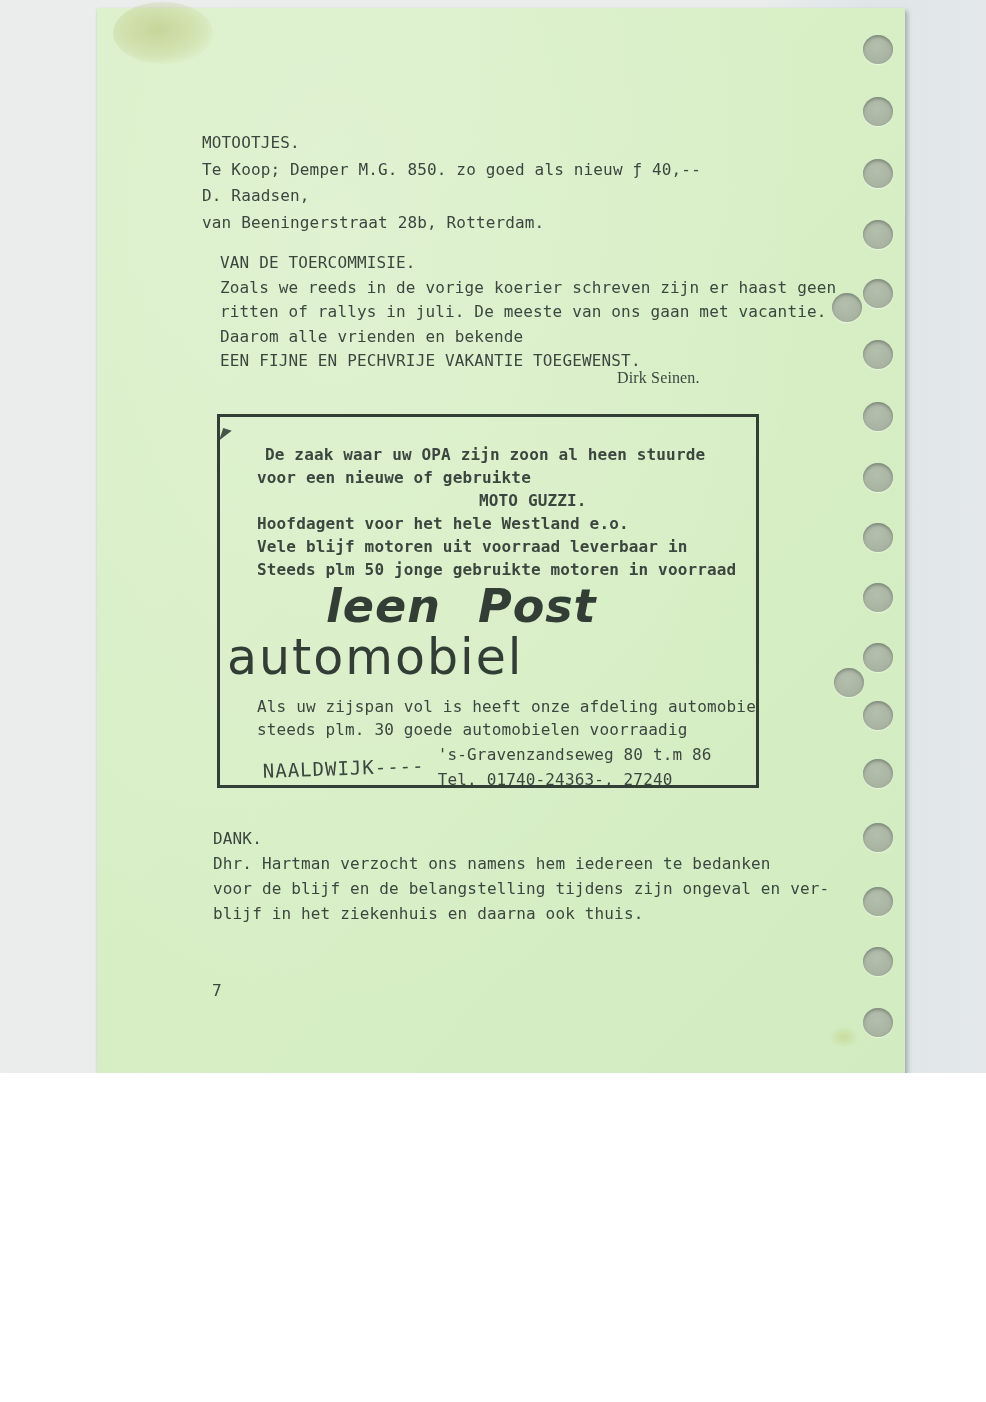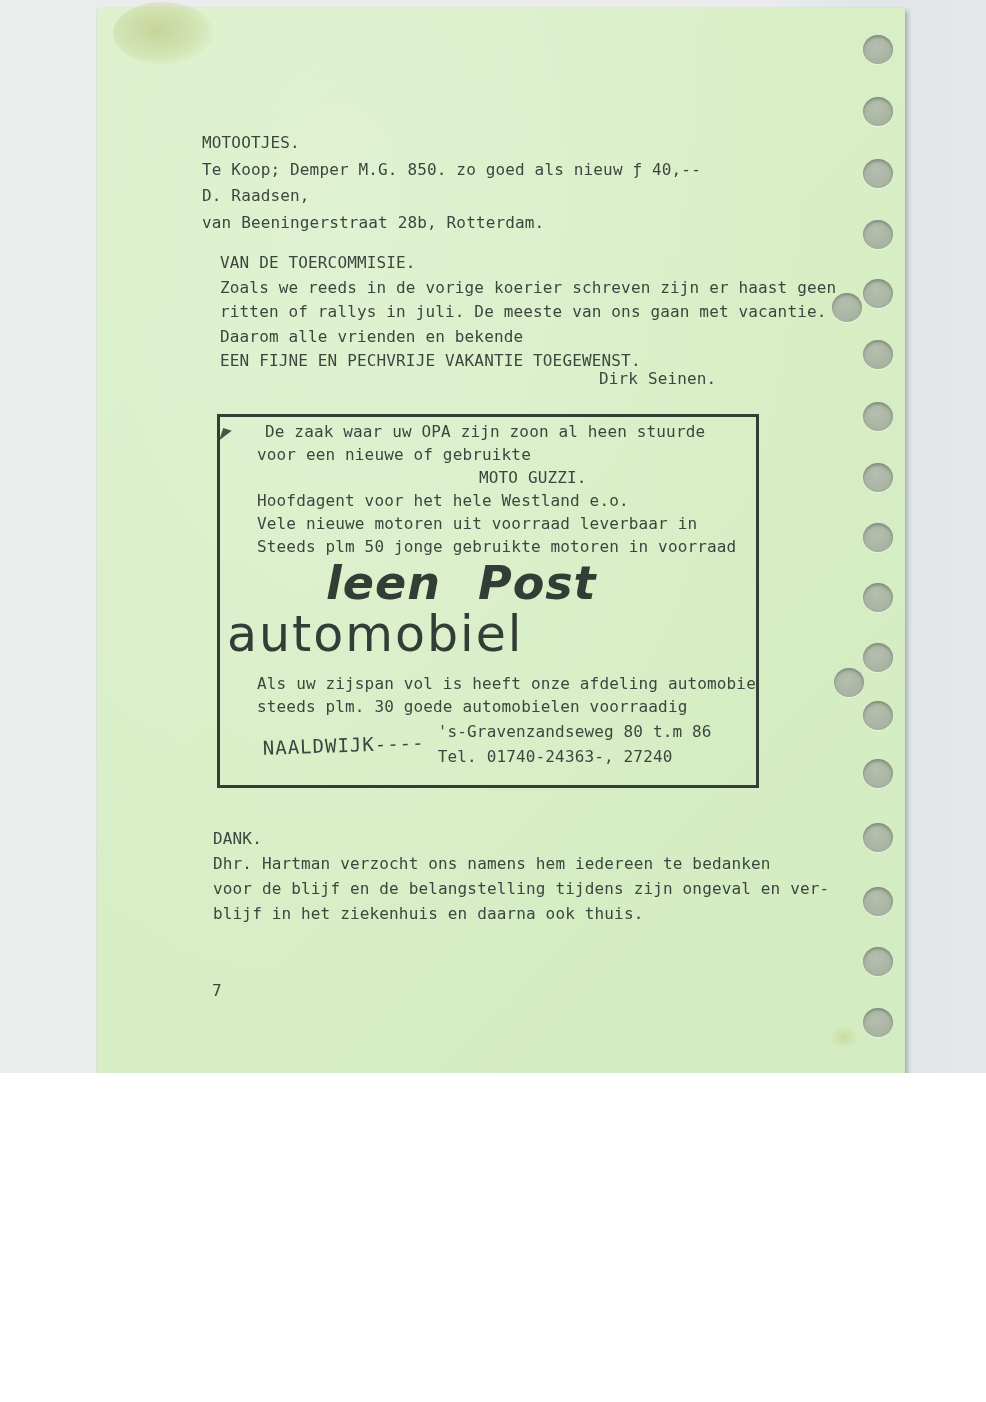--- a/index.html
+++ b/index.html
@@ -42,40 +42,40 @@
     width: 30px; height: 29px;
     border-radius: 50%;
     background: radial-gradient(circle at 45% 40%, #b5bfae 0%, #a9b4a2 60%, #99a594 100%);
     box-shadow: inset 0 2px 3px rgba(70,82,70,0.45), 0 1px 1px rgba(255,255,255,0.5);
   }
   .line { line-height: 26.7px; white-space: pre; }
   .sec { position: absolute; }
   .sec-motootjes { left: 105px; top: 122px; }
   .sec-toer { left: 105px; top: 243px; margin-left: 18px; }
   .sec-toer .line { line-height: 24.6px; }
-  .signature { position: absolute; left: 502px; top: 361px; white-space: pre; }
+  .signature { position: absolute; left: 520px; top: 361px; white-space: pre; font-family: Liberation Serif, serif; }
 
   .ad-box {
     position: absolute; left: 120px; top: 406px;
     width: 536px; height: 368px;
     border: 3px solid #333e37;
     overflow: hidden;
   }
   .ink-mark {
     position: absolute; left: 1px; top: 12px;
     width: 0; height: 0;
     border-left: 9px solid #2e3832;
     border-bottom: 13px solid transparent;
     transform: rotate(18deg);
     opacity: 0.85;
   }
   .ad-line { margin-left: 37px; line-height: 23px; white-space: pre; }
   .ad-line.i1 { margin-left: 45px; }
   .ad-line.iguzzi { margin-left: 259px; }
-  .ad-intro { padding-top: 3px; }
+  .ad-intro { padding-top: 26px; font-weight: bold; }
   .brand-name {
     margin: 1px 0 0 106px;
     font-family: "DejaVu Sans", sans-serif;
     font-weight: bold; font-style: italic;
     font-size: 46px; line-height: 48px;
     letter-spacing: 1px; word-spacing: 20px;
     color: #323d36;
   }
   .brand-row {
     display: flex; align-items: baseline;
@@ -122,21 +122,21 @@
     </div>
     <div class="signature">Dirk Seinen.</div>
 
     <div class="ad-box">
       <div class="ink-mark"></div>
       <div class="ad-intro">
         <div class="ad-line i1">De zaak waar uw OPA zijn zoon al heen stuurde</div>
         <div class="ad-line">voor een nieuwe of gebruikte</div>
         <div class="ad-line iguzzi">MOTO GUZZI.</div>
         <div class="ad-line">Hoofdagent voor het hele Westland e.o.</div>
-        <div class="ad-line">Vele nieuwe motoren uit voorraad leverbaar in</div>
+        <div class="ad-line">Vele blijf motoren uit voorraad leverbaar in</div>
         <div class="ad-line">Steeds plm 50 jonge gebruikte motoren in voorraad</div>
       </div>
       <div class="brand-name">leen Post</div>
       <div class="brand-row">
         <span class="brand-type">automobiel</span>
       </div>
       <div class="ad-car">
         <div class="ad-line">Als uw zijspan vol is heeft onze afdeling automobiel</div>
         <div class="ad-line">steeds plm. 30 goede automobielen voorraadig</div>
       </div>

